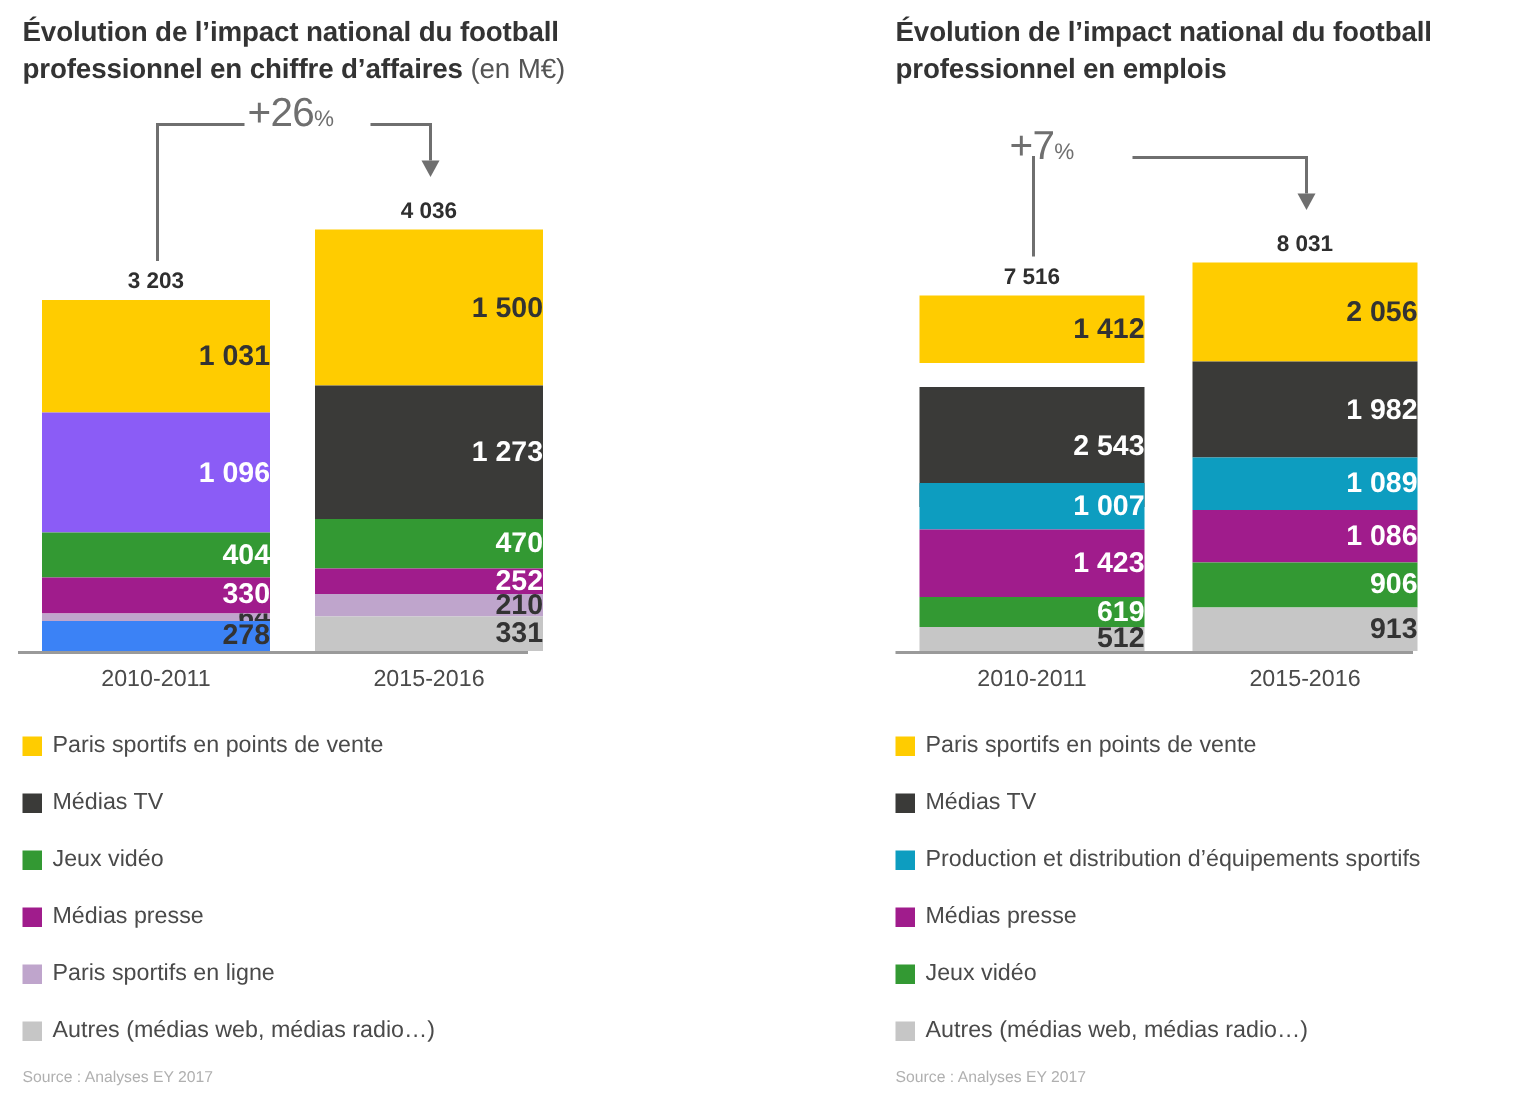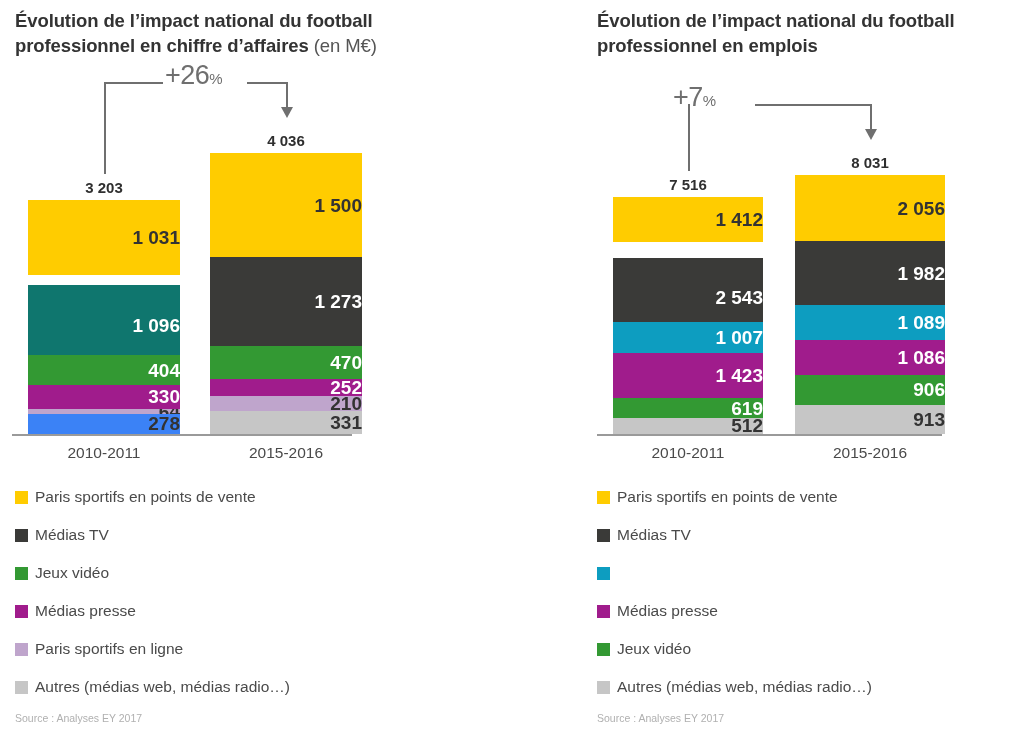--- a/index.html
+++ b/index.html
@@ -165,21 +165,21 @@
 
   <div class="panel panel-left">
     <div class="panel-title"><span>Évolution de l’impact national du football professionnel en chiffre d’affaires</span><span class="unit"> (en M€)</span></div>
 
     <div class="plot" id="plot0">
         <div class="axis-line" style="left: 12px; width: 340px; top: 434px;"></div>
         <div class="bar" style="left: 28px; top: 200px; height: 234px; width: 152px;">
           <div class="seg seg-label-dark" style="background: rgb(255, 204, 0); top: 0px; height: 75.3213px;">
             <span>1 031</span>
           </div>
-          <div class="seg seg-label-light" style="background: #0f766e; top: 85px; height: 80.0699px;">
+          <div class="seg seg-label-light" style="background: #8b5cf6; top: 75px; height: 80.0699px;">
             <span>1 096</span>
           </div>
           <div class="seg seg-label-light" style="background: rgb(51, 153, 51); top: 155.391px; height: 29.5148px;">
             <span>404</span>
           </div>
           <div class="seg seg-label-light" style="background: rgb(160, 28, 140); top: 184.906px; height: 24.1086px;">
             <span>330</span>
           </div>
           <div class="seg seg-label-dark" style="background: rgb(191, 165, 204); top: 209.015px; height: 4.67562px;">
             <span>64</span>
@@ -311,20 +311,21 @@
         <div class="legend-item">
           <span class="legend-swatch" style="background: rgb(255, 204, 0);"></span>
           <span class="legend-label">Paris sportifs en points de vente</span>
         </div>
         <div class="legend-item">
           <span class="legend-swatch" style="background: rgb(58, 58, 56);"></span>
           <span class="legend-label">Médias TV</span>
         </div>
         <div class="legend-item">
           <span class="legend-swatch" style="background: rgb(13, 157, 192);"></span>
+          <span class="legend-label">Production et distribution d’équipements sportifs</span>
         </div>
         <div class="legend-item">
           <span class="legend-swatch" style="background: rgb(160, 28, 140);"></span>
           <span class="legend-label">Médias presse</span>
         </div>
         <div class="legend-item">
           <span class="legend-swatch" style="background: rgb(51, 153, 51);"></span>
           <span class="legend-label">Jeux vidéo</span>
         </div>
         <div class="legend-item">

